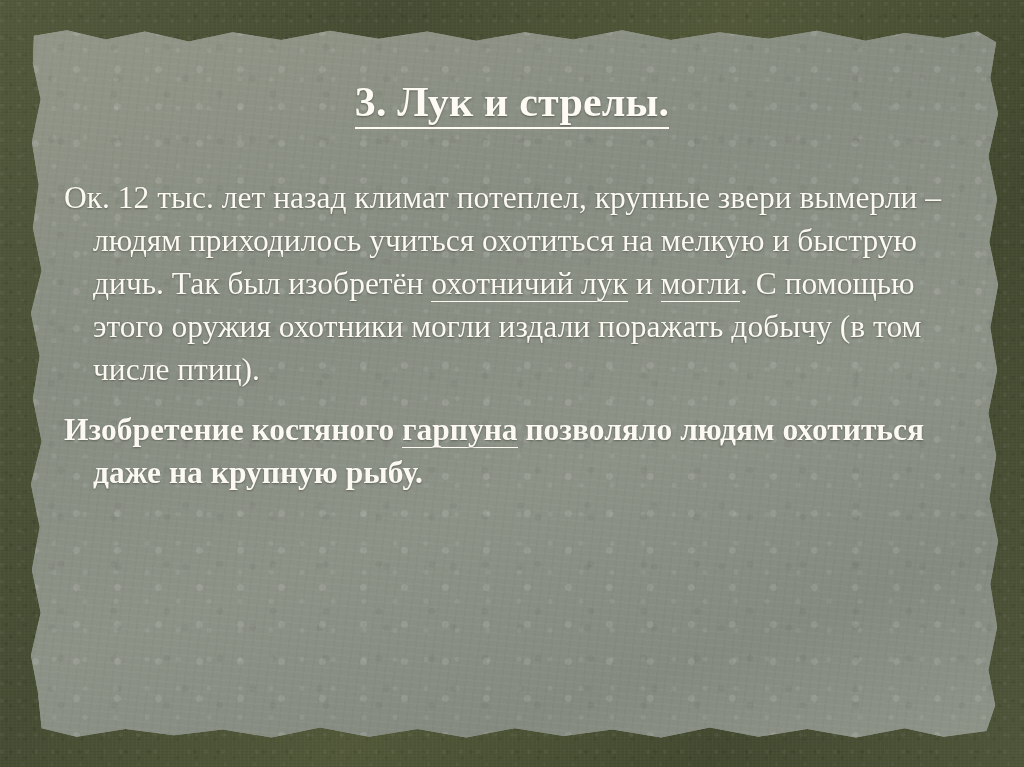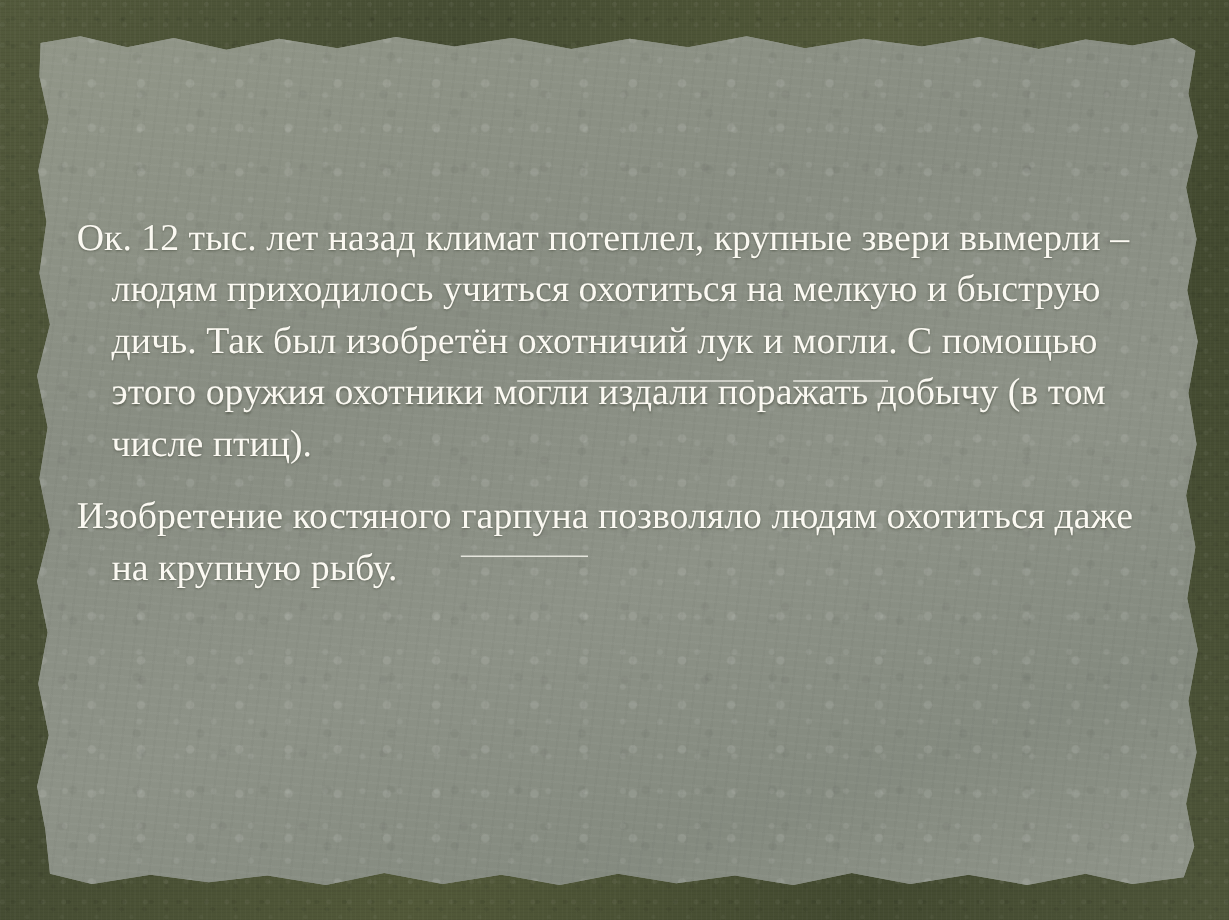--- a/index.html
+++ b/index.html
@@ -126,37 +126,41 @@
     font-size: 31.5px;
     line-height: 43px;
     margin: 0 0 0 0;
     padding-left: 29px;
     text-indent: -29px;
     text-shadow: 0 1px 2px rgba(30,35,20,0.40);
   }
 
   .para + .para {
     margin-top: 17px;
+    font-weight: bold;
   }
 
   .para u {
     text-decoration: none;
     border-bottom: 1.5px solid #fbf9f2;
-    padding-bottom: 16px;
+    padding-bottom: 0px;
   }
 </style>
 </head>
 <body>
 
 <div id="slide">
 
   <div id="paper"></div>
 
   <div id="content">
 
+    <h1 id="slide-title">
+      <span class="ul">3. Лук и стрелы.</span>
+    </h1>
 
     <div id="body-text">
       <p class="para"><span>Ок. 12 тыс. лет назад климат потеплел, крупные звери вымерли – людям приходилось учиться охотиться на мелкую и быструю дичь. Так был изобретён </span><u>охотничий лук</u><span> и </span><u>могли</u><span>. С помощью этого оружия охотники могли издали поражать добычу (в том числе птиц).</span></p>
       <p class="para"><span>Изобретение костяного </span><u>гарпуна</u><span> позволяло людям охотиться даже на крупную рыбу.</span></p>
     </div>
 
   </div>
 </div>
 
 </body></html>

